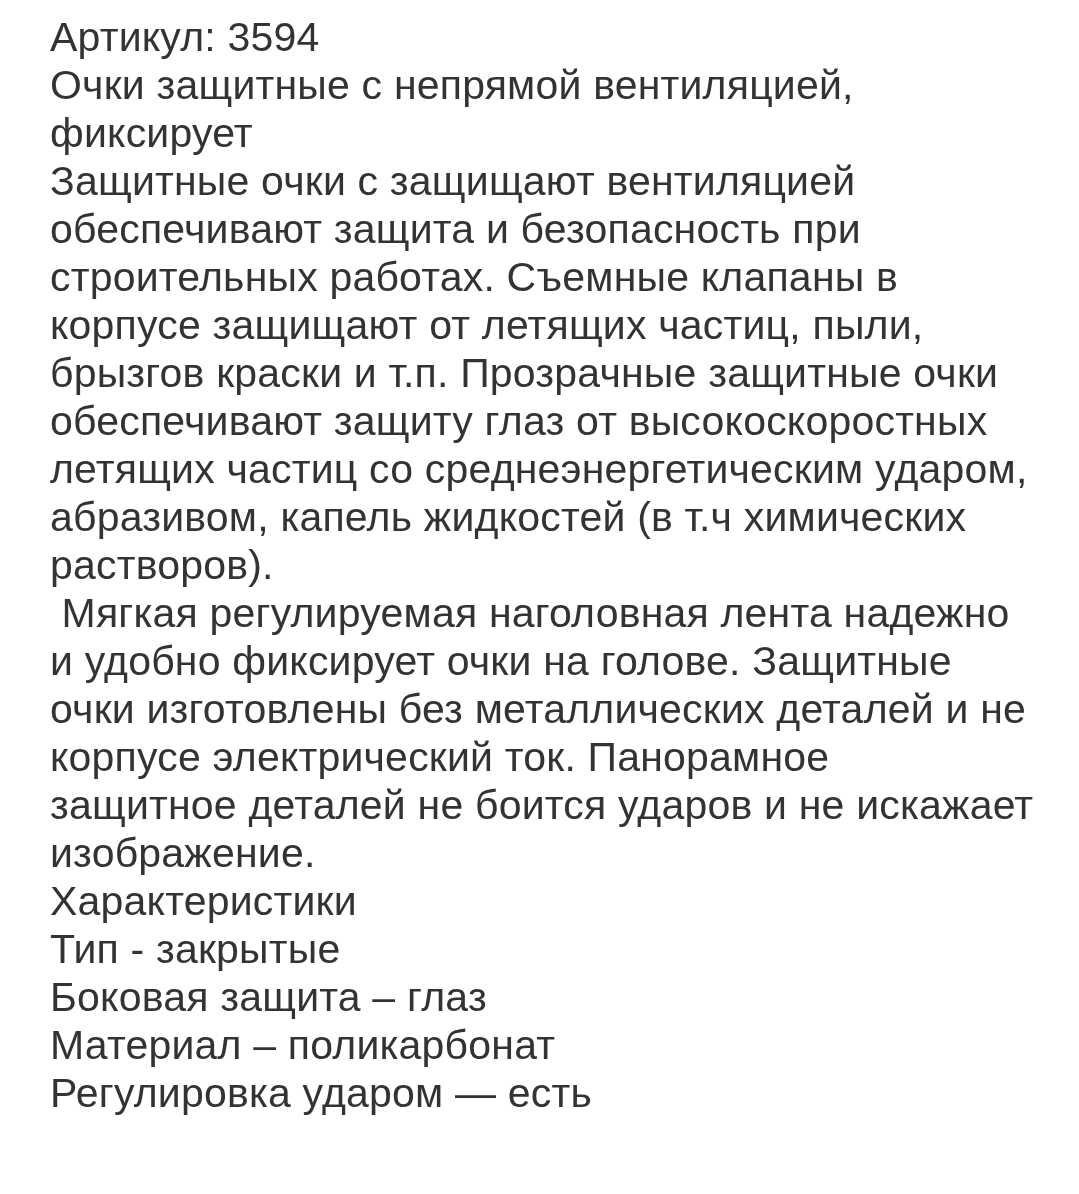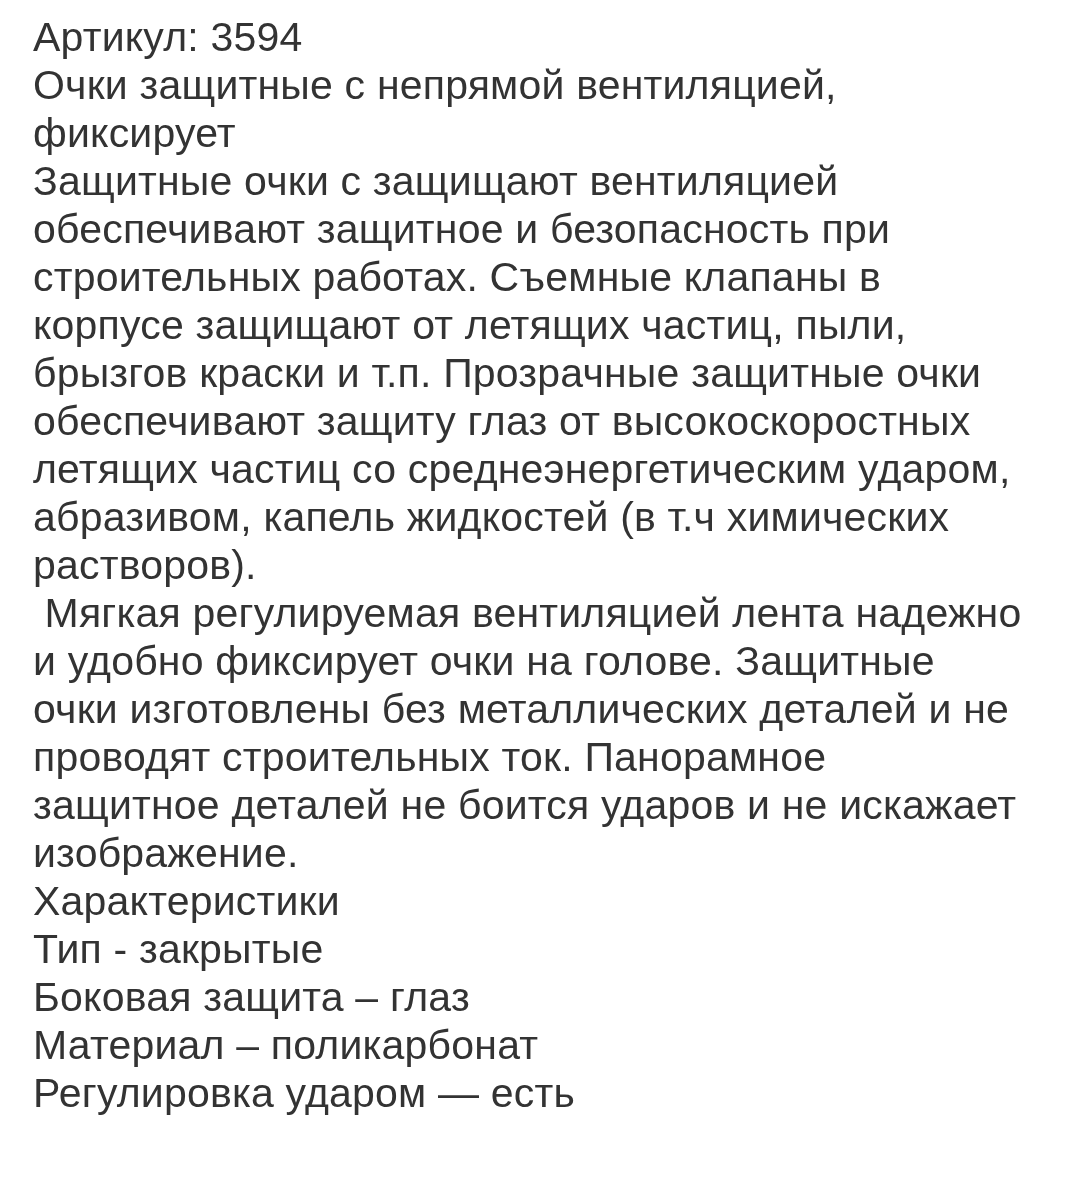--- a/index.html
+++ b/index.html
@@ -7,21 +7,21 @@
     padding: 0;
   }
   body {
     width: 1079px;
     height: 1194px;
     background: #ffffff;
     overflow: hidden;
   }
   .doc {
     box-sizing: border-box;
-    padding: 13px 20px 0 33px;
+    padding: 13px 20px 0 50px;
     font-family: "Liberation Sans", "DejaVu Sans", sans-serif;
     font-size: 41px;
     line-height: 48px;
     font-weight: 400;
     color: #333333;
     letter-spacing: 0.2px;
   }
   .line {
     white-space: pre;   
   }
@@ -30,33 +30,33 @@
 <body>
 
 <div class="doc">
 
   <div class="line">Артикул: 3594</div>
 
   <div class="line">Очки защитные с непрямой вентиляцией,</div>
   <div class="line">фиксирует</div>
 
   <div class="line">Защитные очки с защищают вентиляцией</div>
-  <div class="line">обеспечивают защитное и безопасность при</div>
+  <div class="line">обеспечивают защита и безопасность при</div>
   <div class="line">строительных работах. Съемные клапаны в</div>
   <div class="line">корпусе защищают от летящих частиц, пыли,</div>
   <div class="line">брызгов краски и т.п. Прозрачные защитные очки</div>
   <div class="line">обеспечивают защиту глаз от высокоскоростных</div>
   <div class="line">летящих частиц со среднеэнергетическим ударом,</div>
   <div class="line">абразивом, капель жидкостей (в т.ч химических</div>
   <div class="line">растворов).</div>
 
-  <div class="line"> Мягкая регулируемая вентиляцией лента надежно</div>
+  <div class="line"> Мягкая регулируемая наголовная лента надежно</div>
   <div class="line">и удобно фиксирует очки на голове. Защитные</div>
   <div class="line">очки изготовлены без металлических деталей и не</div>
-  <div class="line">проводят строительных ток. Панорамное</div>
+  <div class="line">корпусе электрический ток. Панорамное</div>
   <div class="line">защитное деталей не боится ударов и не искажает</div>
   <div class="line">изображение.</div>
 
   <div class="line">Характеристики</div>
 
   <div class="line">Тип - закрытые</div>
   <div class="line">Боковая защита – глаз</div>
   <div class="line">Материал – поликарбонат</div>
   <div class="line">Регулировка ударом — есть</div>
 

